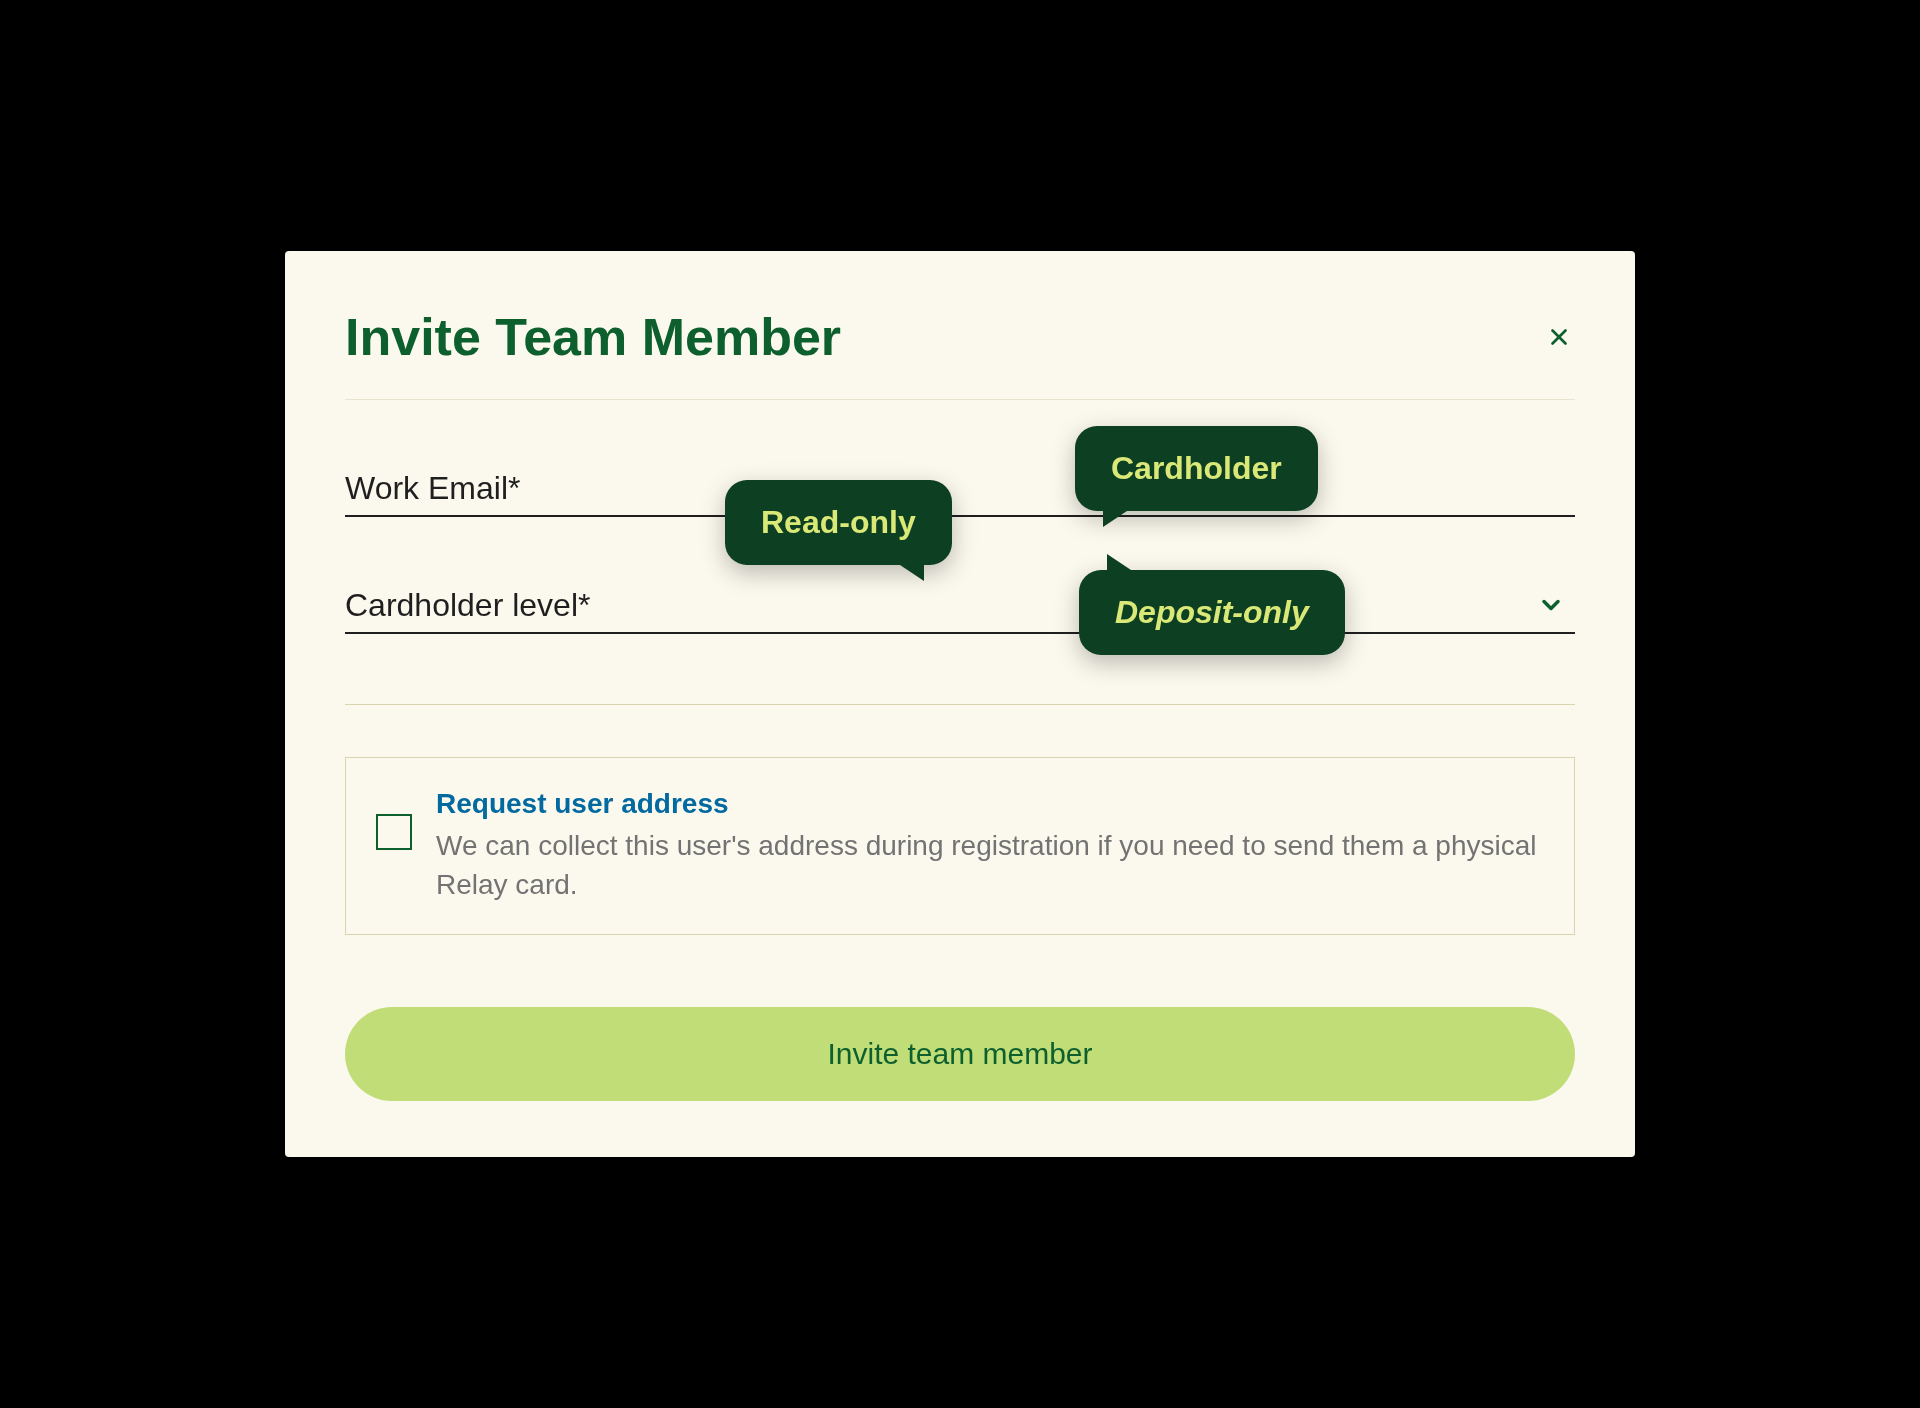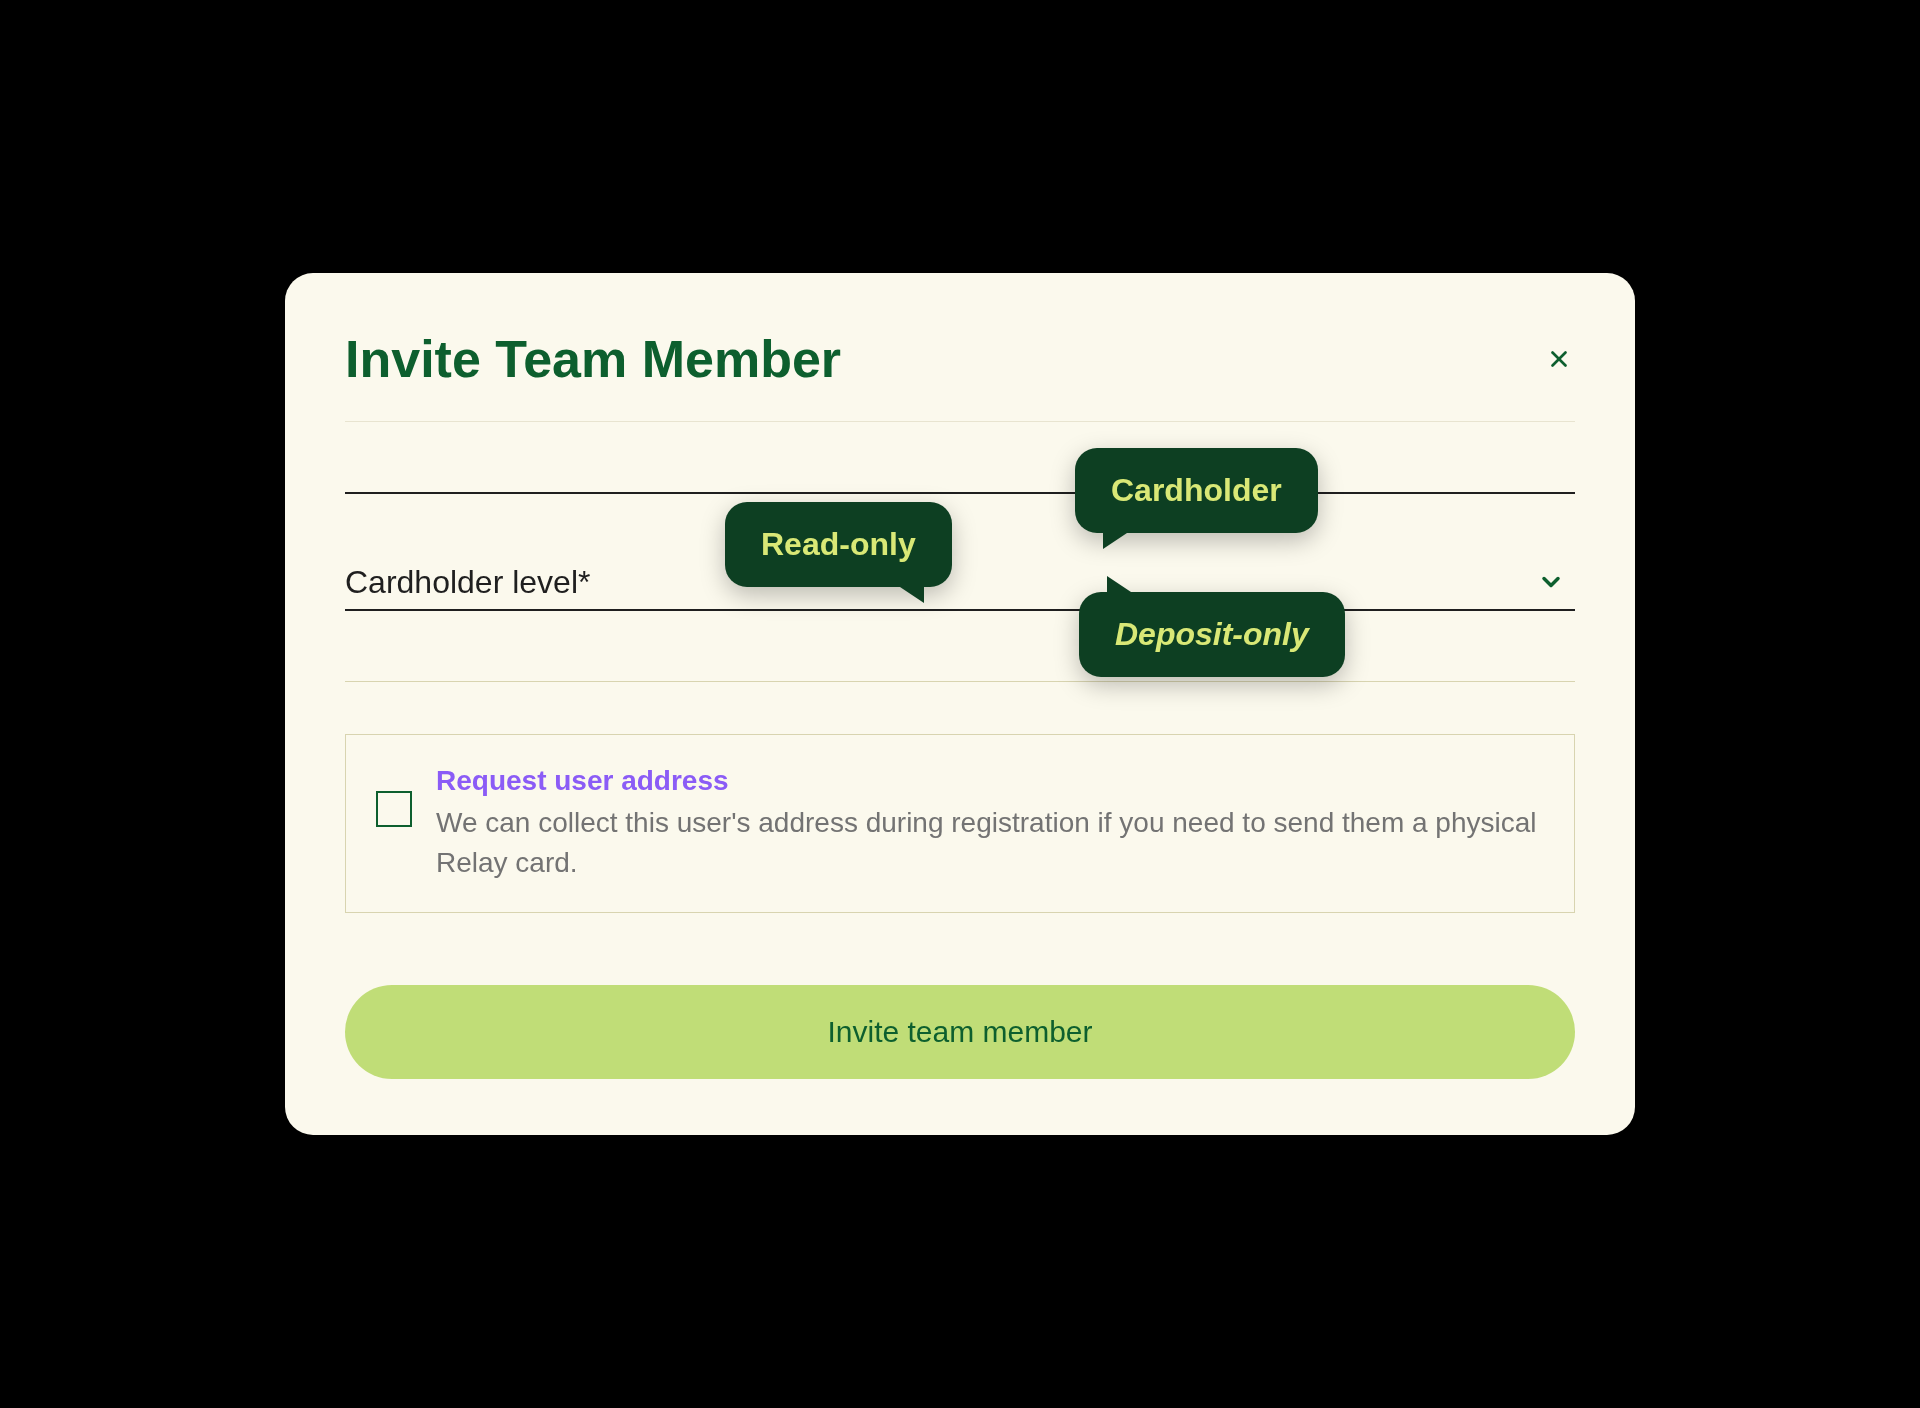--- a/index.html
+++ b/index.html
@@ -14,21 +14,21 @@
       background: #000;
       display: flex;
       align-items: center;
       justify-content: center;
       font-family: -apple-system, BlinkMacSystemFont, "Segoe UI", Helvetica, Arial, sans-serif;
     }
     
     .modal {
       width: 1350px;
       background: #fbf9ed;
-      border-radius: 28px;
+      border-radius: 4px;
       padding: 56px 60px 56px 60px;
       position: relative;
       box-shadow: 0 10px 40px rgba(0,0,0,0.3);
     }
     
     .modal-header {
       display: flex;
       justify-content: space-between;
       align-items: center;
       padding-bottom: 32px;
@@ -115,21 +115,21 @@
       margin-top: 26px;
     }
     
     .callout-content {
       flex: 1;
     }
     
     .callout-title {
       font-size: 28px;
       font-weight: 700;
-      color: #8b5cf6;
+      color: #0369a1;
       margin-bottom: 6px;
     }
     
     .callout-desc {
       font-size: 28px;
       color: #737373;
       line-height: 1.4;
     }
     
     .submit-btn {
@@ -218,20 +218,21 @@
       <svg viewBox="0 0 24 24" fill="none" stroke="currentColor" stroke-width="2.5" stroke-linecap="round">
         <line x1="18" y1="6" x2="6" y2="18"></line>
         <line x1="6" y1="6" x2="18" y2="18"></line>
       </svg>
     </div>
   </div>
 
   <div class="form-section">
     
     <div class="form-field">
+      <label class="field-label">Work Email*</label>
       <div class="field-underline"></div>
     </div>
     
     <div class="form-field">
       <label class="field-label">Cardholder level*</label>
       <div class="field-underline"></div>
       <div class="dropdown-icon">
         <svg viewBox="0 0 24 24" fill="none" stroke="currentColor" stroke-width="3" stroke-linecap="round" stroke-linejoin="round">
           <polyline points="6 9 12 15 18 9"></polyline>
         </svg>

